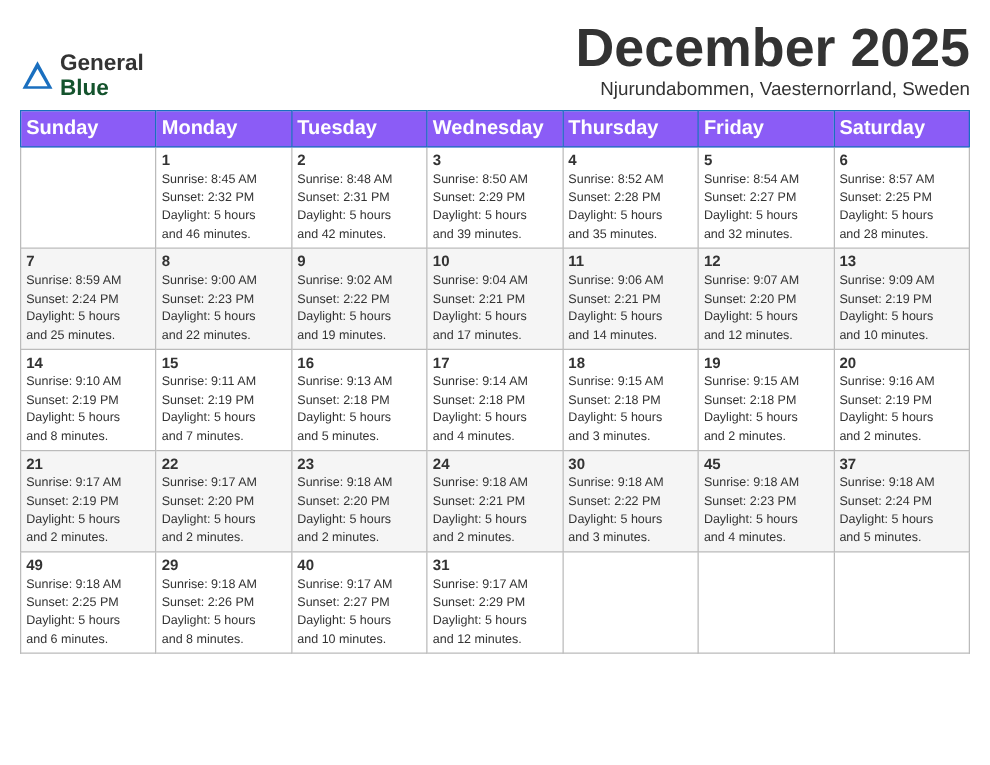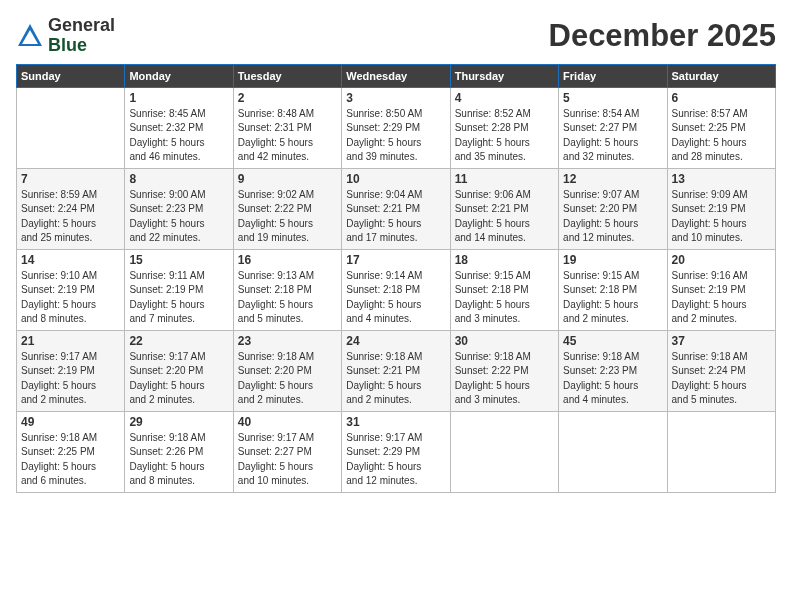--- a/index.html
+++ b/index.html
@@ -6,21 +6,21 @@
     body {
       font-family: Arial, sans-serif;
       background: #fff;
       width: 792px;
       min-height: 612px;
       padding: 16px;
     }
     .header {
       display: flex;
       justify-content: space-between;
-      align-items: center;
+      align-items: flex-end;
       margin-bottom: 8px;
     }
     .logo {
       display: flex;
       align-items: center;
       gap: 4px;
     }
     .logo-text {
       font-size: 18px;
       font-weight: bold;
@@ -29,38 +29,38 @@
     .logo-general { color: #333; }
     .logo-blue { color: #14532d; }
     .logo-icon {
       width: 28px;
       height: 28px;
     }
     .title-block {
       text-align: right;
     }
     .month-title {
-      font-size: 31px;
+      font-size: 43px;
       font-weight: bold;
       color: #333;
       line-height: 1.1;
     }
     .location {
       font-size: 15px;
       color: #333;
     }
     .calendar {
       width: 100%;
       border-collapse: collapse;
       border: 1px solid #bbb;
     }
     .calendar th {
-      background: #404040;
+      background: #8b5cf6;
       color: #fff;
-      font-size: 11px;
+      font-size: 16px;
       font-weight: bold;
       padding: 5px 4px;
       text-align: left;
       border: 1px solid #1a6fbf;
     }
     .calendar td {
       vertical-align: top;
       border: 1px solid #bbb;
       padding: 3px 4px;
       width: calc(100% / 7);
@@ -96,20 +96,21 @@
       <polygon points="14,2 26,24 2,24" fill="#1a6fbf"></polygon>
       <polygon points="14,8 22,22 6,22" fill="#fff"></polygon>
     </svg>
     <div class="logo-text">
       <span class="logo-general">General</span><br>
       <span class="logo-blue">Blue</span>
     </div>
   </div>
   <div class="title-block">
     <div class="month-title">December 2025</div>
+    <div class="location">Njurundabommen, Vaesternorrland, Sweden</div>
   </div>
 </div>
 
 <table class="calendar">
   <thead>
     <tr>
     <th>Sunday</th>
         <th>Monday</th>
         <th>Tuesday</th>
         <th>Wednesday</th>

